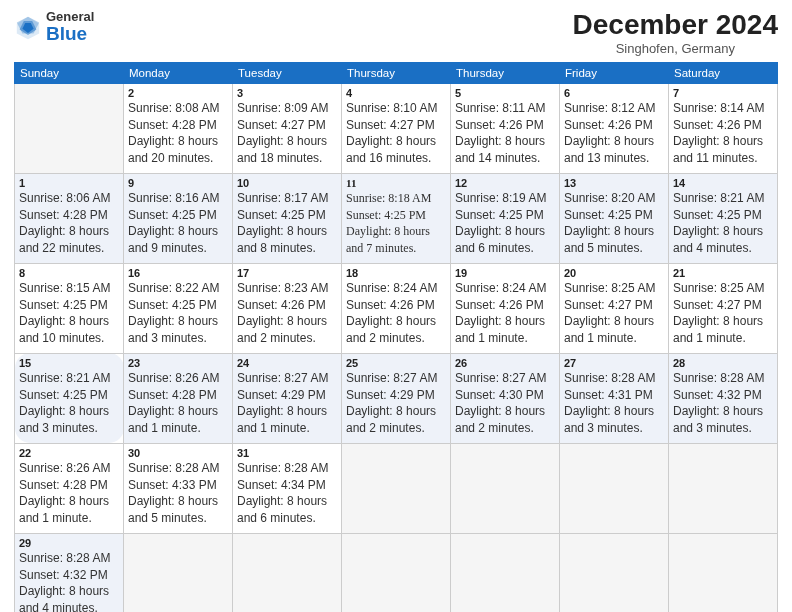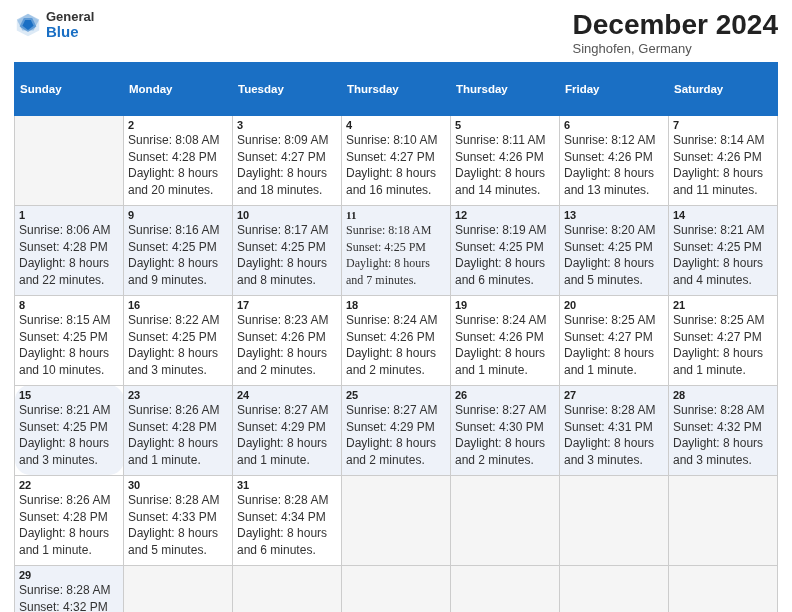--- a/index.html
+++ b/index.html
@@ -32,30 +32,30 @@
       display: flex;
       flex-direction: column;
       line-height: 1.1;
     }
     .logo-general {
       font-size: 13px;
       font-weight: bold;
       color: #333;
     }
     .logo-blue {
-      font-size: 15px;
+      font-size: 19px;
       font-weight: bold;
       color: #1a6fc4;
     }
     .logo-icon {
       width: 28px;
       height: 28px;
     }
     .title-block {
-      text-align: left;
+      text-align: center;
     }
     .month-title {
       font-size: 28px;
       font-weight: bold;
       color: #222;
       line-height: 1.1;
     }
     .location {
       font-size: 13px;
       color: #555;
@@ -63,22 +63,22 @@
     .calendar {
       flex: 1;
       border-collapse: collapse;
       width: 100%;
       table-layout: fixed;
     }
     .calendar th {
       background-color: #1a6fc4;
       color: #fff;
       font-size: 11.5px;
-      font-weight: bold;
-      padding: 20px 5px;
+      font-weight: normal;
+      padding: 4px 5px;
       text-align: left;
       border: 1px solid #1a6fc4;
     }
     .calendar td {
       border: 1px solid #ccc;
       vertical-align: top;
       padding: 3px 4px;
       background: #fff;
       font-size: 8.5px;
       color: #333;

